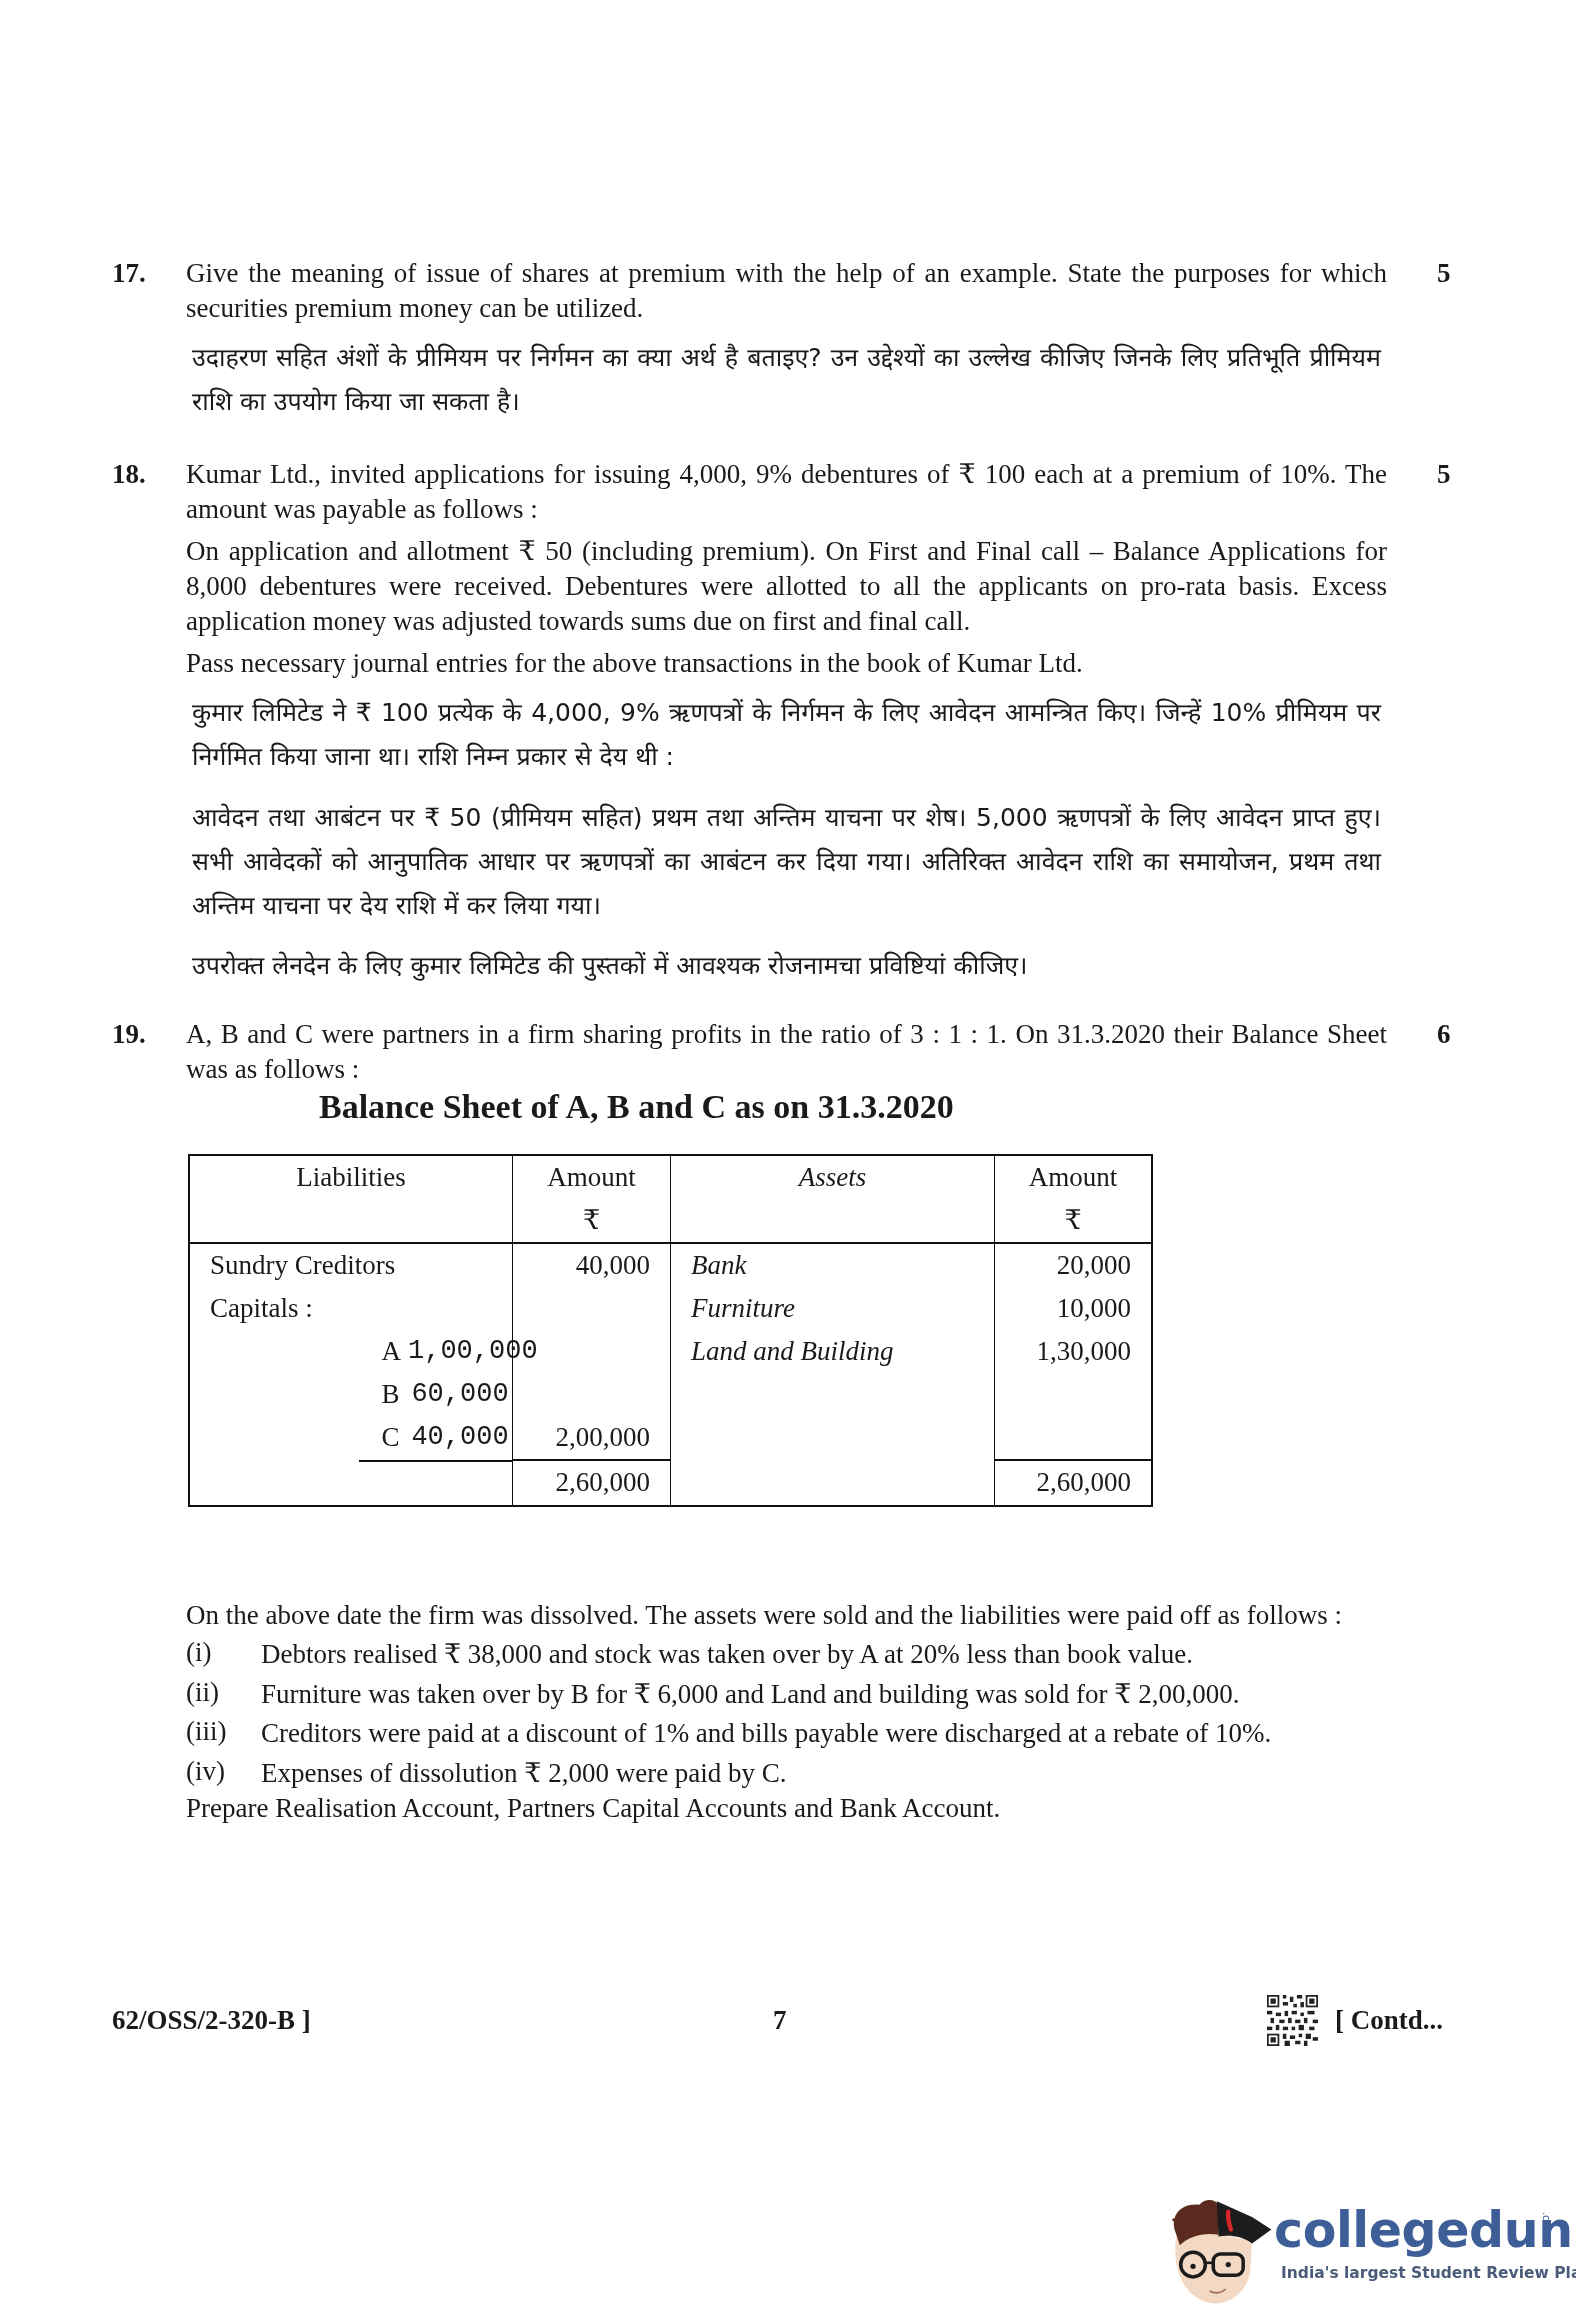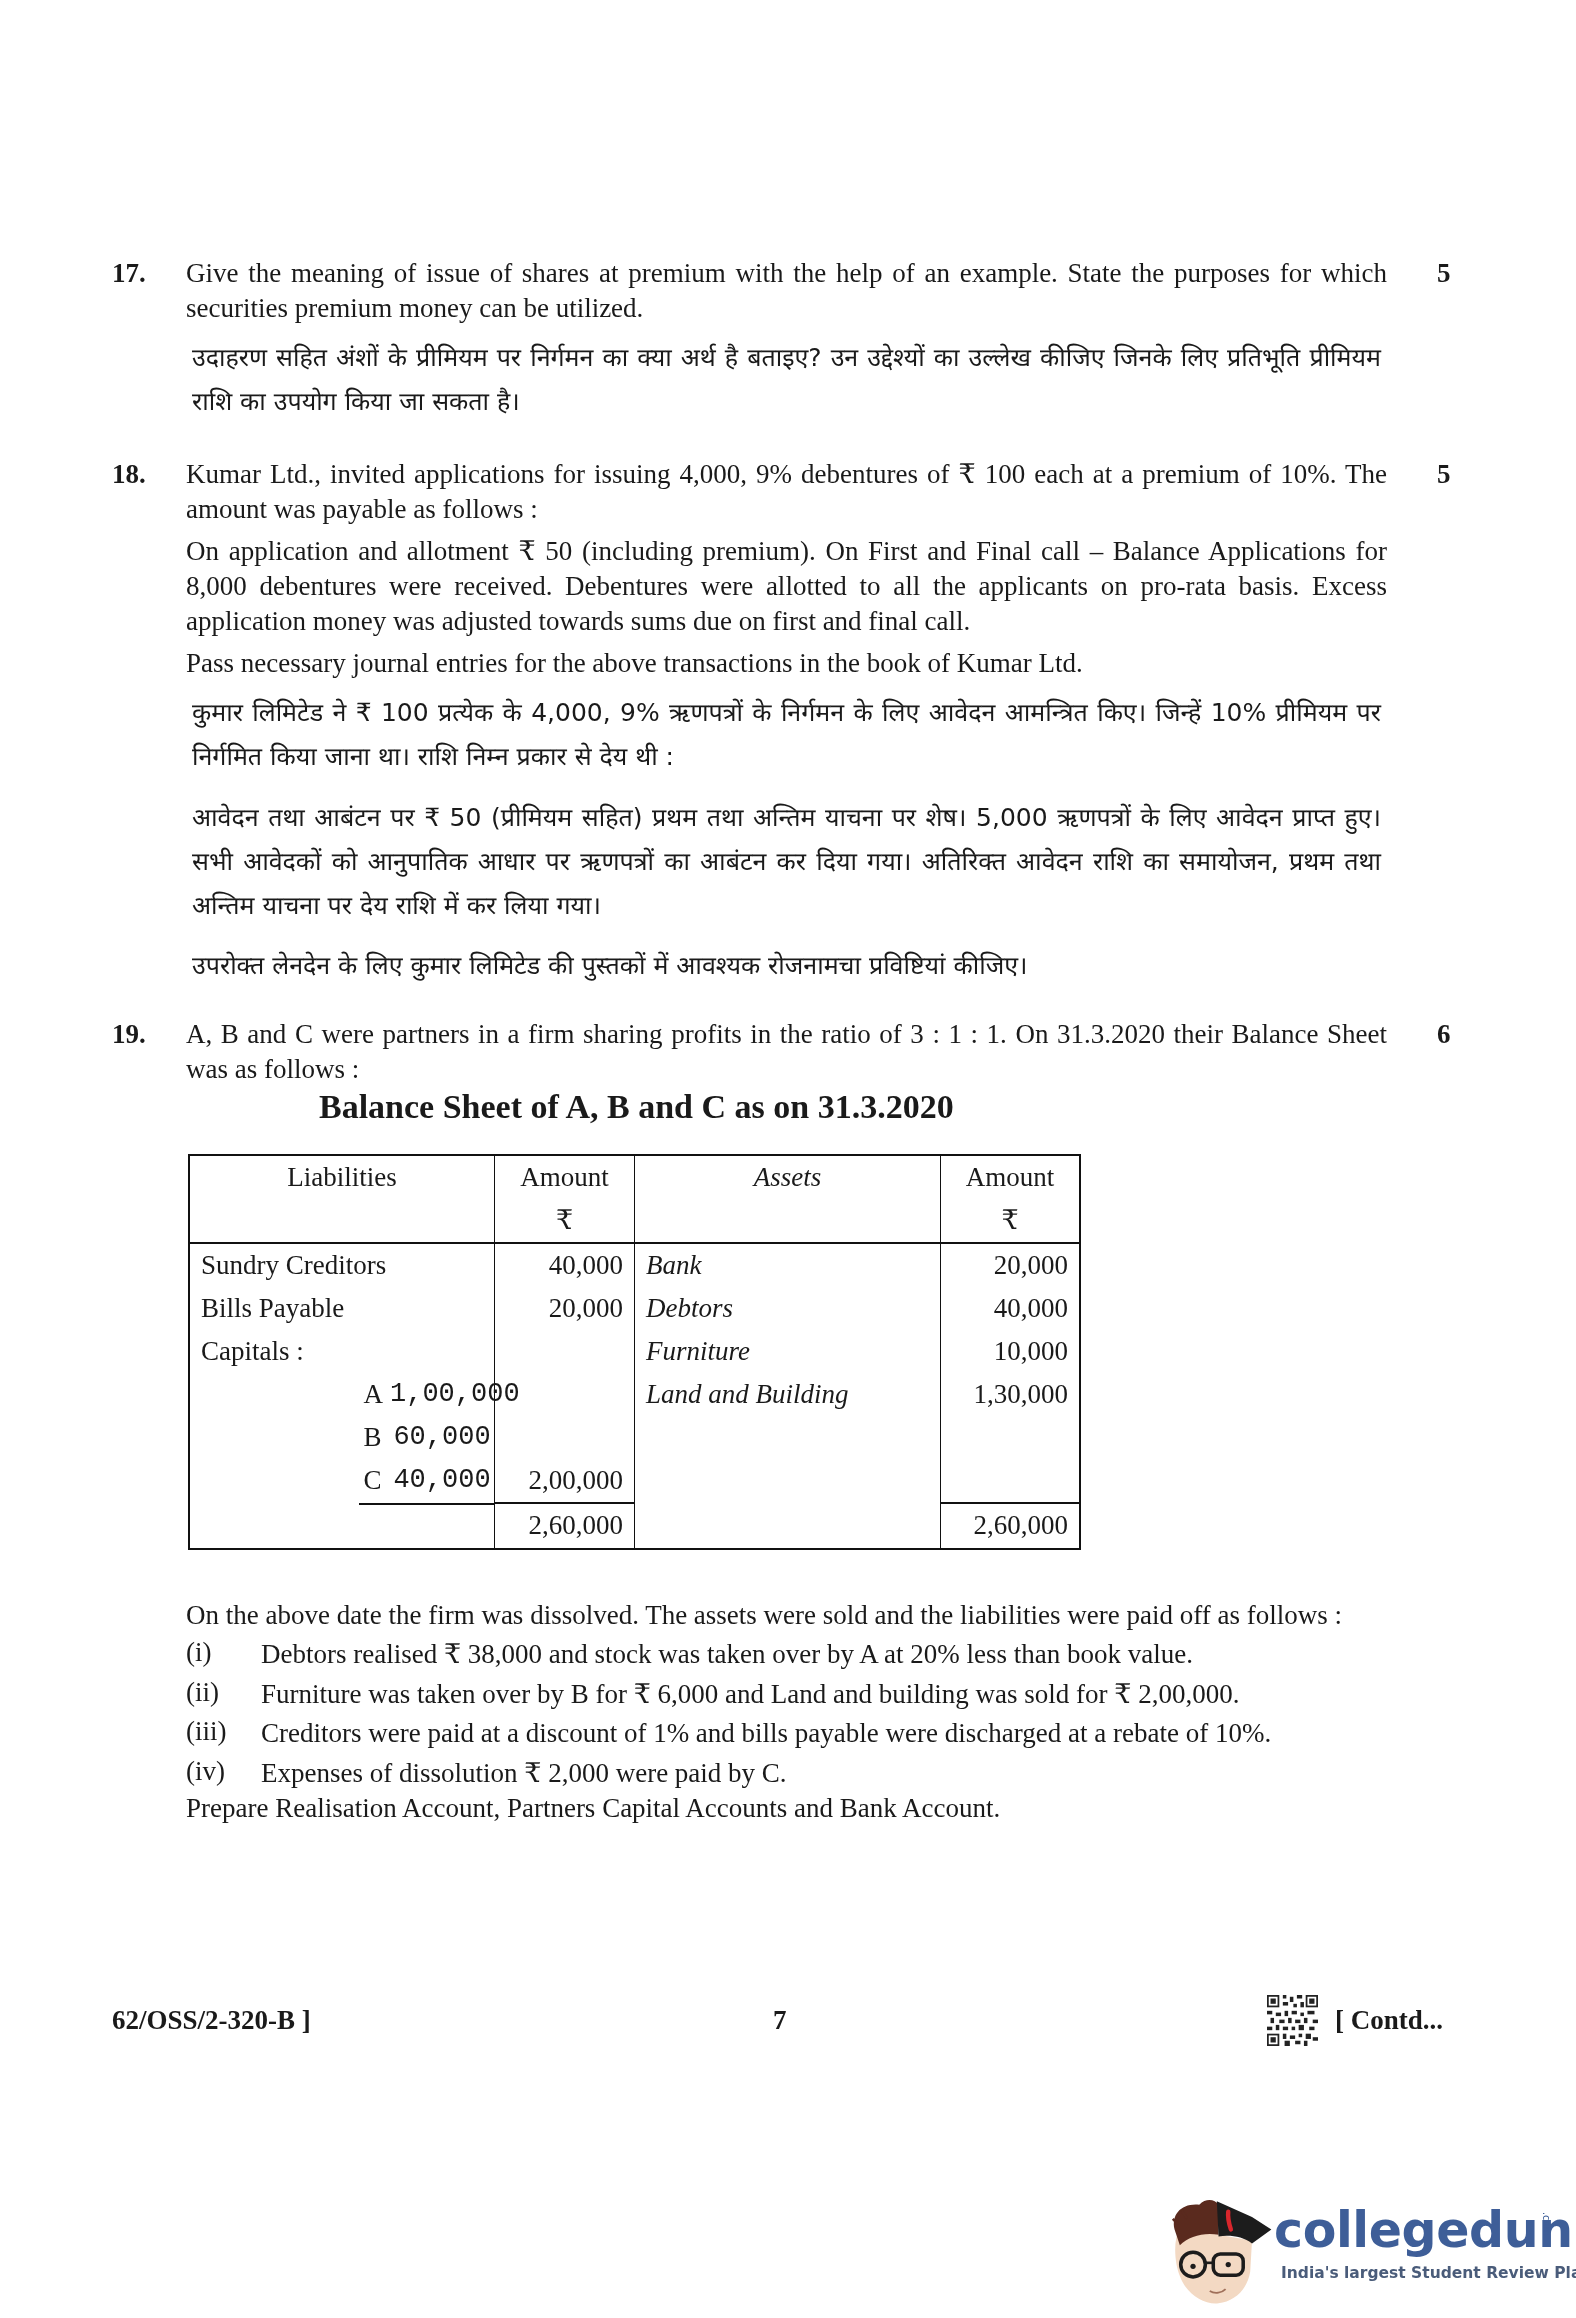--- a/index.html
+++ b/index.html
@@ -31,21 +31,21 @@
     position: absolute; left: 319px; top: 1089px;
     font-size: 34px; font-weight: bold; line-height: 35px;
   }
   table.bs {
     position: absolute; left: 188px; top: 1154px;
     border-collapse: collapse;
     font-size: 27px; line-height: 43px;
   }
   table.bs td, table.bs th {
     border-left: 1.8px solid #111; border-right: 1.8px solid #111;
-    padding: 0 11px; vertical-align: top; font-weight: normal;
+    padding: 0 20px; vertical-align: top; font-weight: normal;
   }
   table.bs { border: 2.2px solid #111; }
   table.bs thead th { border-bottom: 2.2px solid #111; text-align: center; }
   .c1 { width: 282px; }
   .c2 { width: 117px; text-align: right; }
   .c3 { width: 283px; font-style: italic; }
   .c4 { width: 116px; text-align: right; }
   .cap-sub { display: flex; justify-content: flex-end; }
   .cap-sub .pl { width: 26.5px; text-align: left; }
   .cap-sub .pv { width: 104px; text-align: center; font-family: Liberation Mono, monospace; }
@@ -135,26 +135,20 @@
         <div>₹</div>
       </th>
     </tr>
   </thead>
   <tbody>
     <tr>
       <td class="c1">Sundry Creditors</td>
       <td class="c2">40,000</td>
       <td class="c3">Bank</td>
       <td class="c4">20,000</td>
-    </tr>
-    <tr>
-      <td class="c1">Bills Payable</td>
-      <td class="c2">20,000</td>
-      <td class="c3">Debtors</td>
-      <td class="c4">40,000</td>
     </tr>
     <tr>
       <td class="c1">Capitals :</td>
       <td class="c2">&nbsp;</td>
       <td class="c3">Furniture</td>
       <td class="c4">10,000</td>
     </tr>
     <tr>
       <td class="c1 cap-col">
         <div class="cap-sub">

